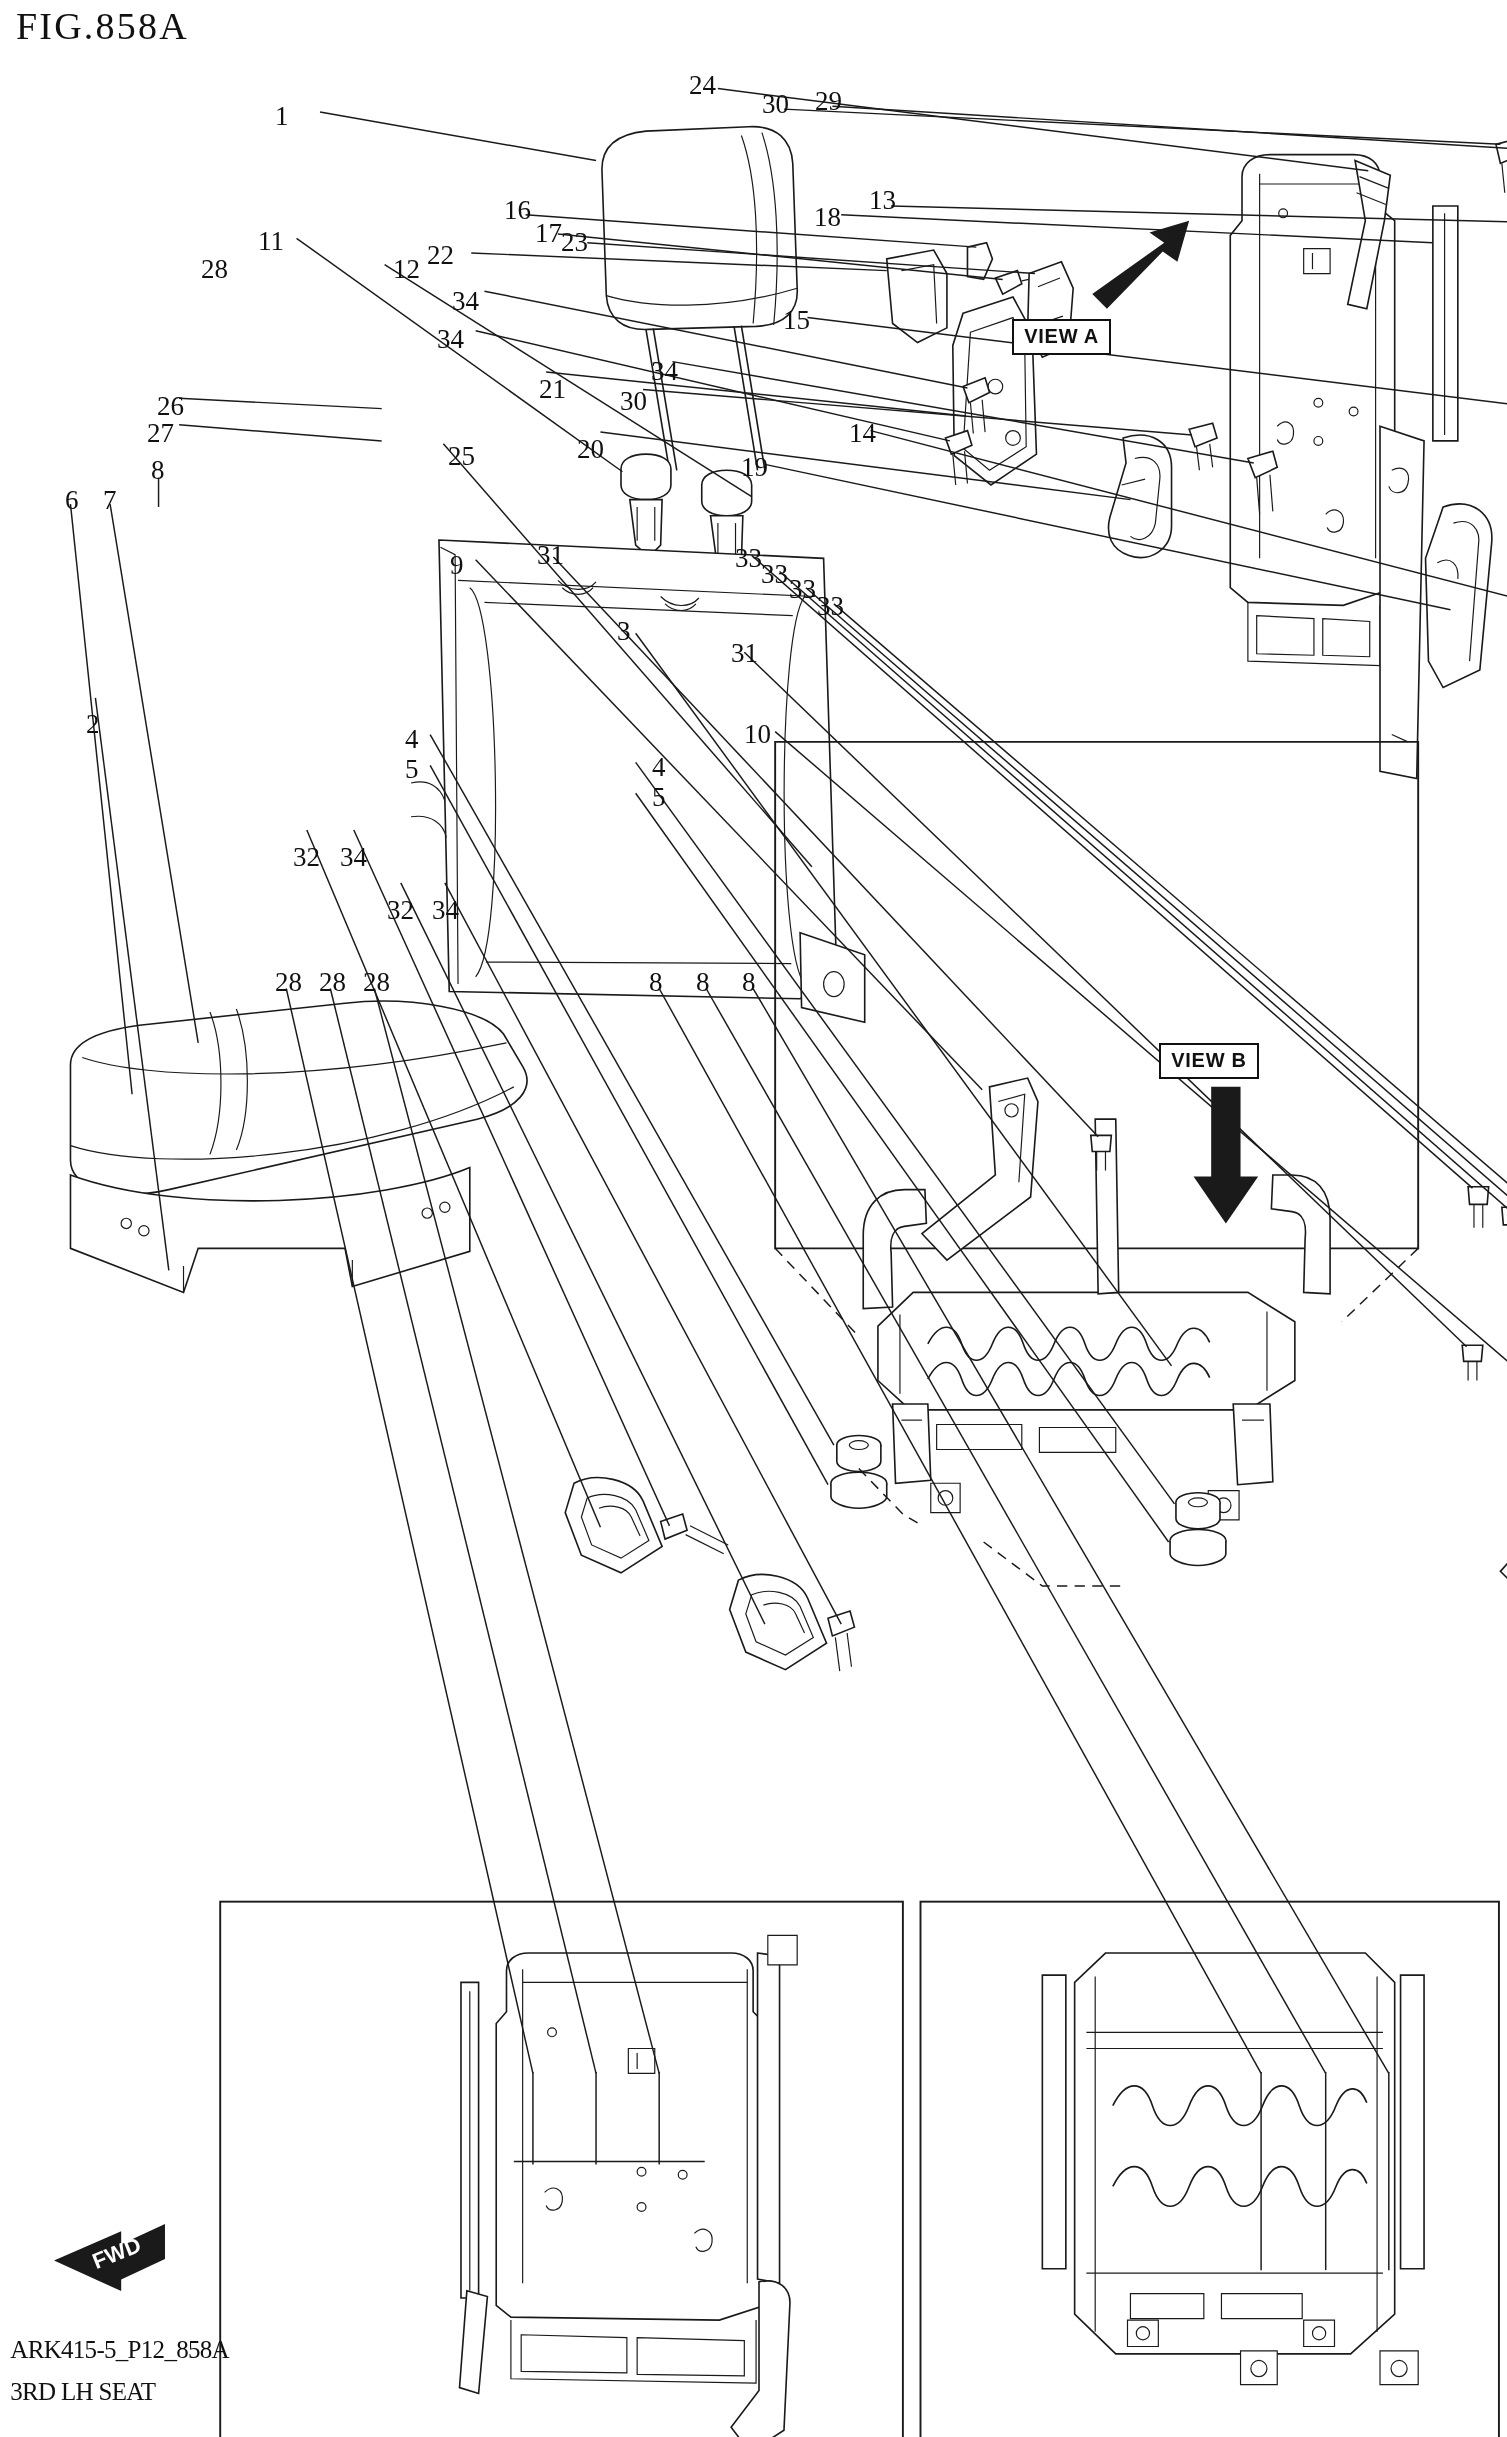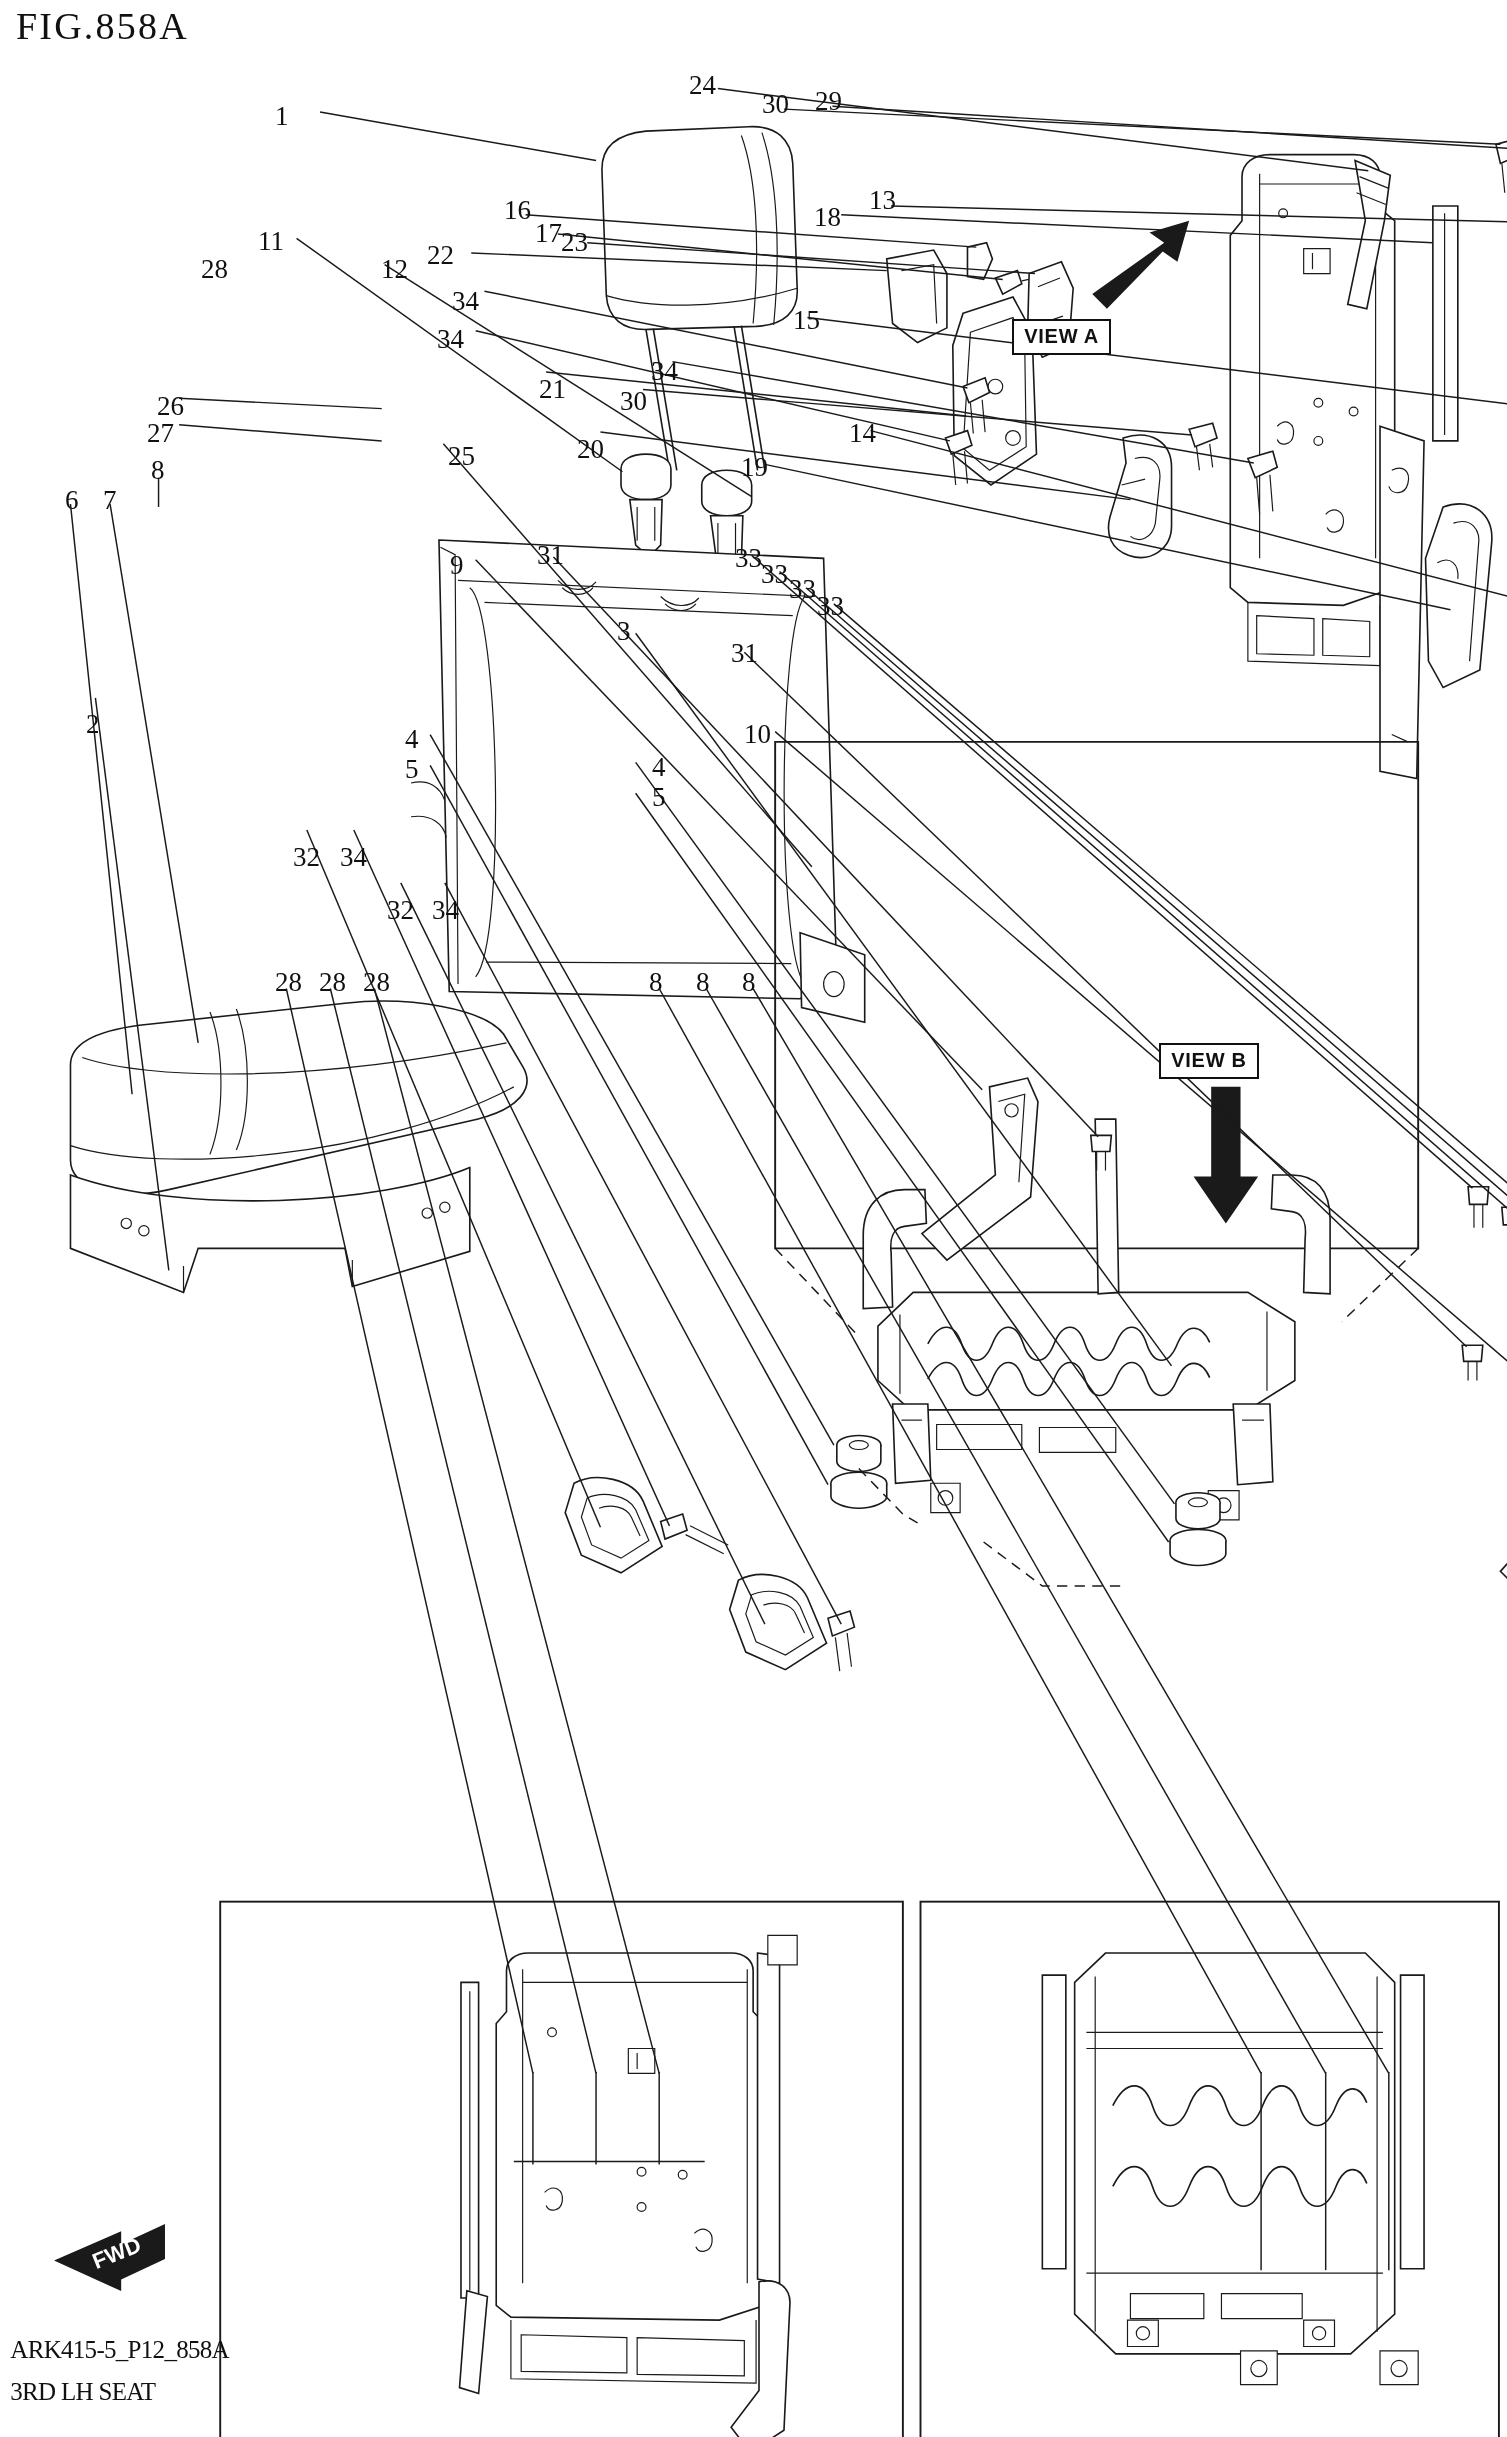--- a/index.html
+++ b/index.html
@@ -521,38 +521,38 @@
   </svg>
 
   <svg id="fwd-badge" viewBox="0 0 160 100">
     <path d="M4 54 L96 14 L96 32 L156 4 L156 52 L96 80 L96 96 Z" fill="#1a1a1a"></path>
     <text x="62" y="66" font-family="Liberation Sans, sans-serif" font-size="30" font-weight="bold" fill="#ffffff" transform="rotate(-22 62 66)">FWD</text>
   </svg>
 
   <div id="callout-layer">
       <div class="cal" style="left: 275px; top: 103px;">1</div>
       <div class="cal" style="left: 258px; top: 228px;">11</div>
-      <div class="cal" style="left: 381px; top: 256px;">12</div>
+      <div class="cal" style="left: 393px; top: 256px;">12</div>
       <div class="cal" style="left: 201px; top: 256px;">28</div>
       <div class="cal" style="left: 427px; top: 242px;">22</div>
       <div class="cal" style="left: 504px; top: 197px;">16</div>
       <div class="cal" style="left: 535px; top: 220px;">17</div>
       <div class="cal" style="left: 561px; top: 229px;">23</div>
       <div class="cal" style="left: 689px; top: 72px;">24</div>
       <div class="cal" style="left: 762px; top: 91px;">30</div>
       <div class="cal" style="left: 815px; top: 88px;">29</div>
       <div class="cal" style="left: 814px; top: 204px;">18</div>
       <div class="cal" style="left: 869px; top: 187px;">13</div>
       <div class="cal" style="left: 452px; top: 288px;">34</div>
       <div class="cal" style="left: 437px; top: 326px;">34</div>
       <div class="cal" style="left: 523px; top: 376px; margin-left: 16px;">21</div>
       <div class="cal" style="left: 577px; top: 436px;">20</div>
       <div class="cal" style="left: 620px; top: 388px;">30</div>
       <div class="cal" style="left: 651px; top: 358px;">34</div>
-      <div class="cal" style="left: 783px; top: 307px; margin-left: 10px;">15</div>
+      <div class="cal" style="left: 783px; top: 307px;">15</div>
       <div class="cal" style="left: 741px; top: 454px;">19</div>
       <div class="cal" style="left: 849px; top: 420px;">14</div>
       <div class="cal" style="left: 157px; top: 393px;">26</div>
       <div class="cal" style="left: 147px; top: 420px;">27</div>
       <div class="cal" style="left: 151px; top: 457px;">8</div>
       <div class="cal" style="left: 448px; top: 437px; margin-top: 6px;">25</div>
       <div class="cal" style="left: 65px; top: 487px;">6</div>
       <div class="cal" style="left: 103px; top: 487px;">7</div>
       <div class="cal" style="left: 86px; top: 711px;">2</div>
       <div class="cal" style="left: 450px; top: 552px;">9</div>

